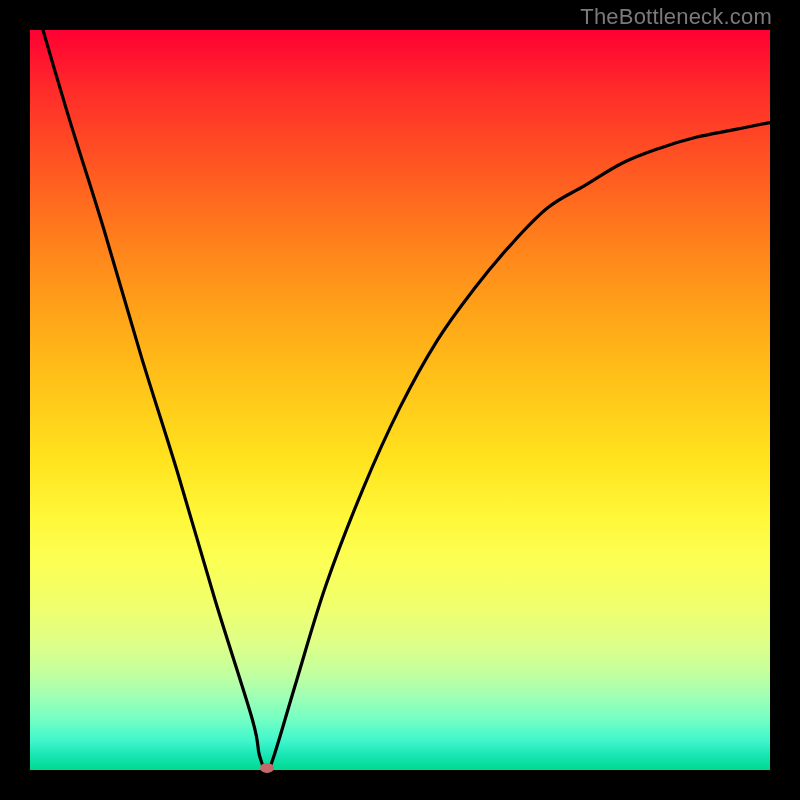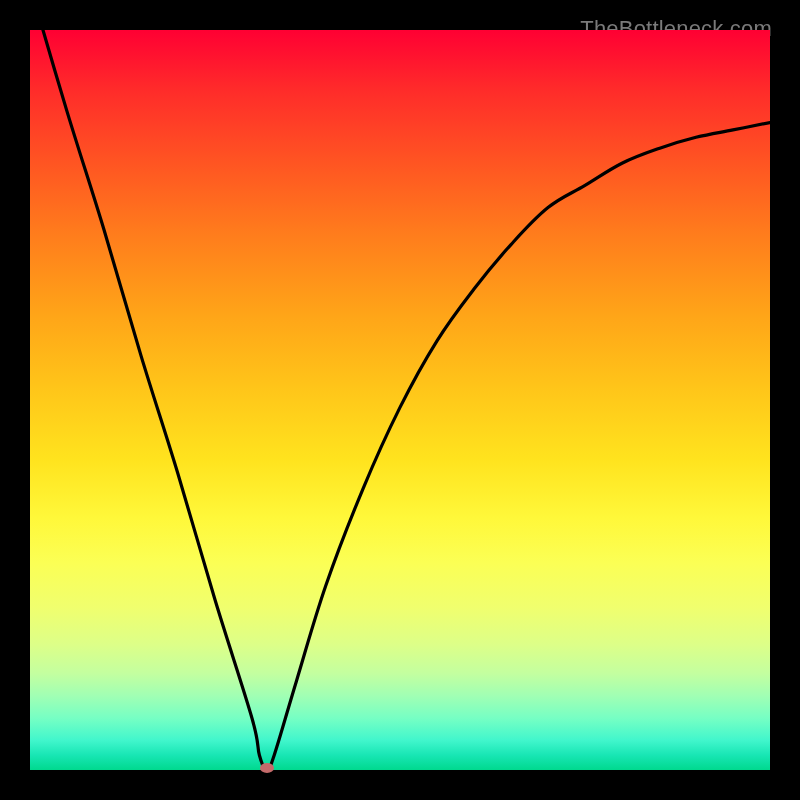--- a/index.html
+++ b/index.html
@@ -37,21 +37,21 @@
       #ddff88 83%,
       #c3ffa0 87%,
       #a0ffb4 90%,
       #76ffc4 93%,
       #41f6cc 96%,
       #18e6b4 98%,
       #00d98e 100%);
   }
   .watermark {
     position: absolute;
-    top: 16px;
+    top: 4px;
     right: 28px;
     color: #7a7a7a;
     font-size: 22px;
     letter-spacing: 0.2px;
     user-select: none;
   }
   svg.curve {
     position: absolute;
     left: 0;
     top: 0;

